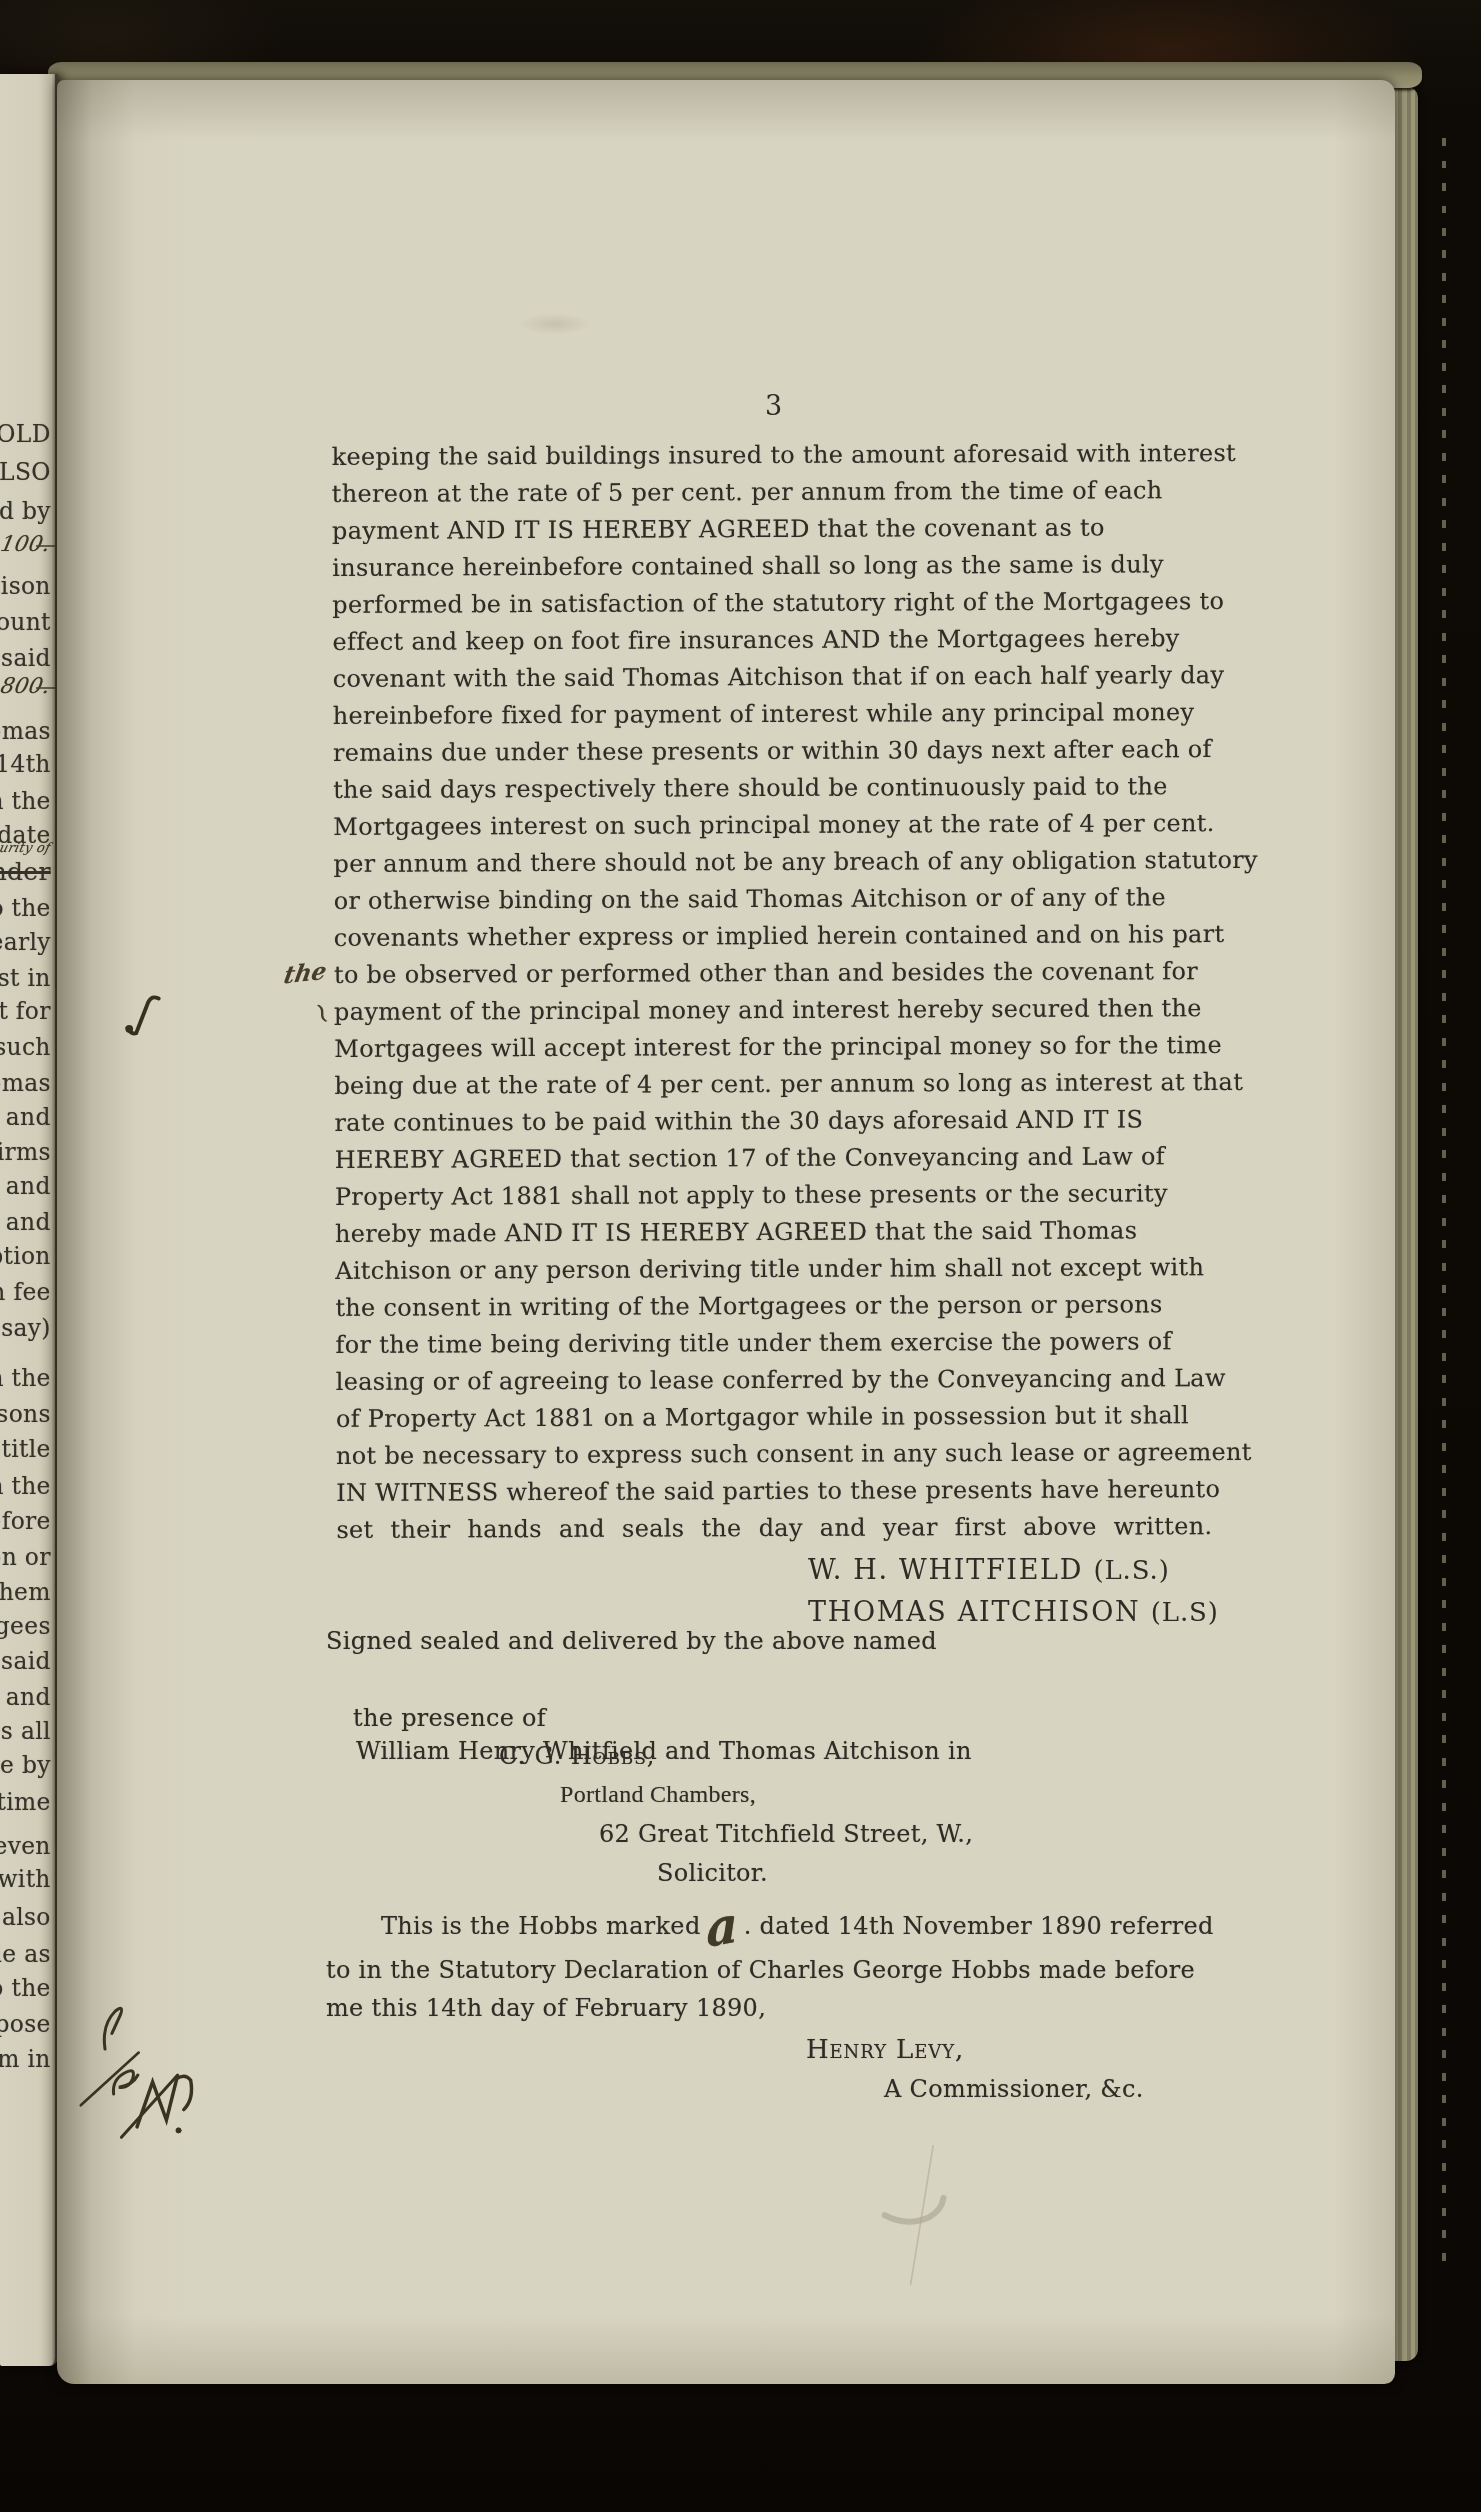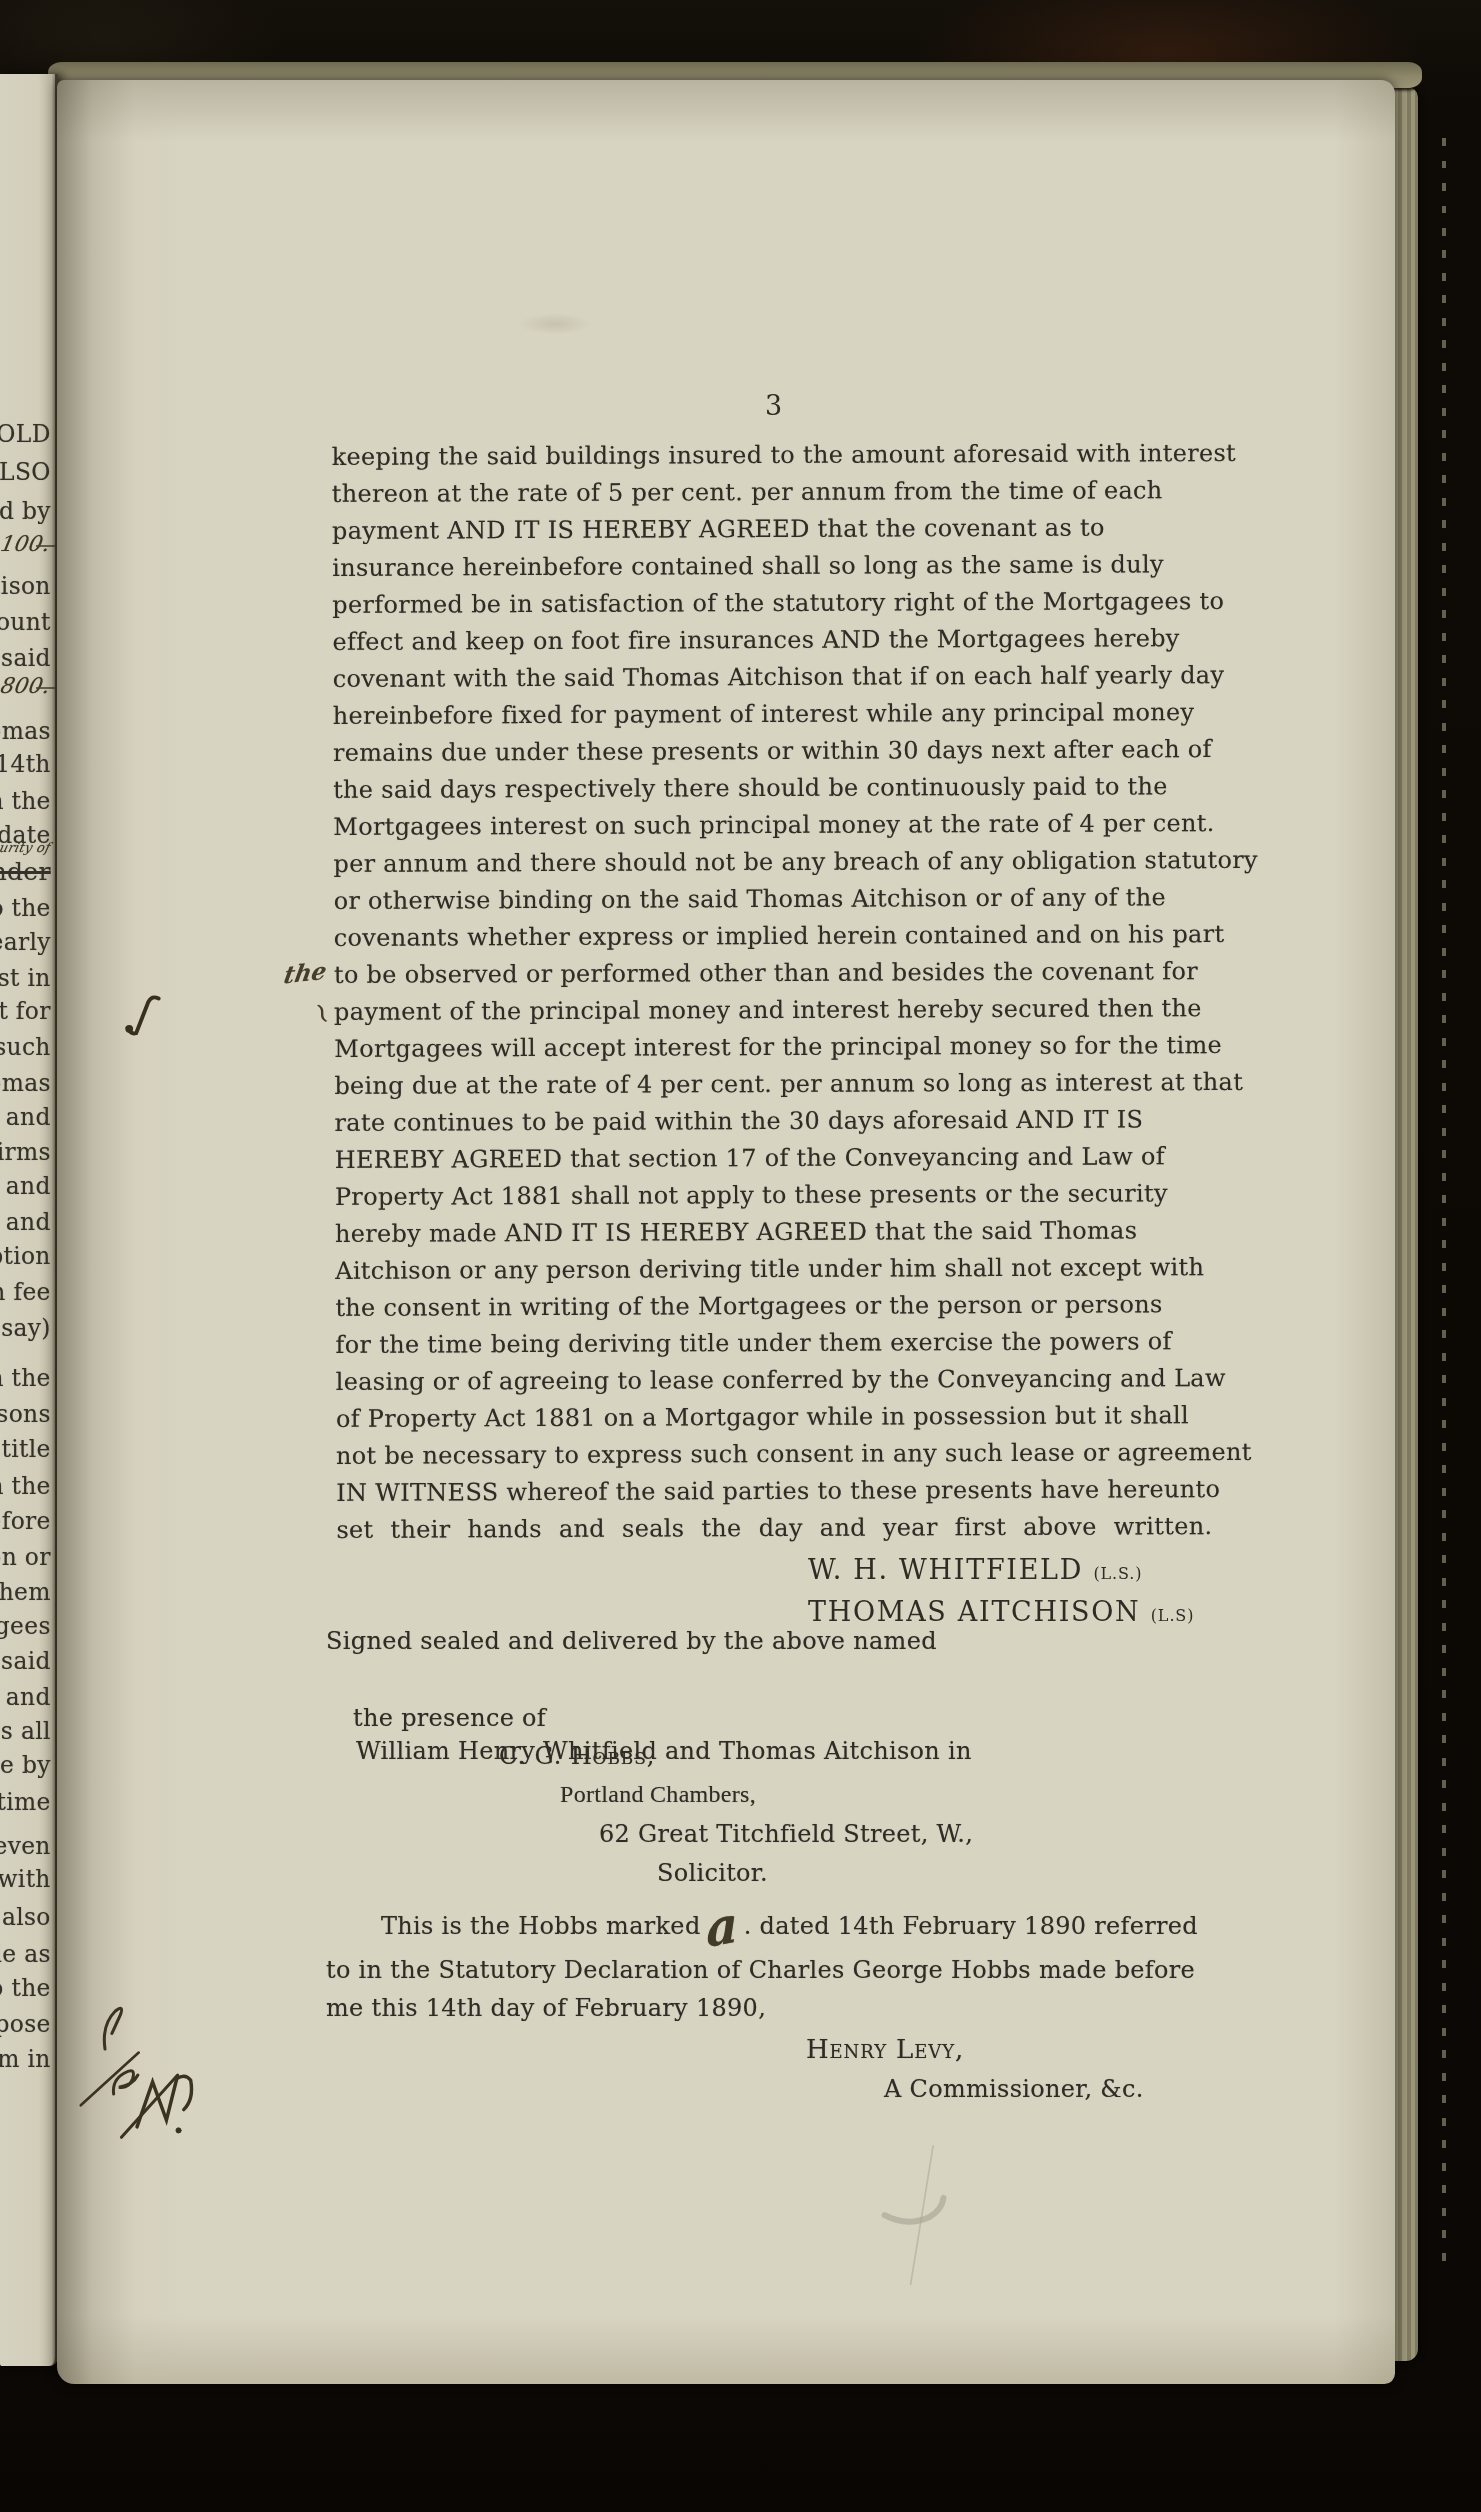--- a/index.html
+++ b/index.html
@@ -55,21 +55,21 @@
   .body-block{position:absolute;left:277px;top:357px;width:876px;
     font-size:24px;letter-spacing:0.3px;
     text-shadow:0 0 0.9px rgba(47,44,37,.42);
     transform:rotate(-0.25deg);}
   .bline{height:37px;line-height:37px;white-space:nowrap;
     text-align:justify;text-align-last:justify;}
   .bline.no-just{text-align-last:left;white-space:normal;}
   .bline::after{content:"";display:inline-block;width:100%;}
   .sig-block{position:absolute;left:751px;top:1469px;}
   .sig-row{height:42px;line-height:42px;font-size:27px;letter-spacing:1.7px;white-space:nowrap;}
-  .seal{font-variant:small-caps;font-size:16px;letter-spacing:0.9px;}
+  .seal{font-variant:small-caps;font-size:26px;letter-spacing:0.9px;}
   .att-line,.comm-line{position:absolute;white-space:nowrap;font-size:24px;letter-spacing:0.3px;
     text-shadow:0 0 0.9px rgba(47,44,37,.42);}
   .smallcaps{font-variant:small-caps;letter-spacing:0.9px;}
   .deed-mark{display:inline-block;font-style:italic;font-size:50px;line-height:17.3px;
     color:#413a2b;transform:rotate(-10deg) skewX(-8deg);vertical-align:-10.4px;
     font-weight:bold;margin:0 5.2px;}
   .hand-the{position:absolute;left:227px;top:879px;font-style:italic;font-weight:bold;
     font-size:23.4px;color:#463d2b;transform:rotate(-6deg) skewX(-16deg);}
   .hand-tilde{position:absolute;left:254px;top:916px;font-size:29px;color:#463d2b;
     transform:rotate(70deg);}
@@ -188,21 +188,21 @@
         <div class="att-line" style="left: 269px; top: 1547px;">Signed sealed and delivered by the above named</div>
         <div class="att-line" style="left: 299px; top: 1657px;">William Henry Whitfield and Thomas Aitchison in</div>
         <div class="att-line" style="left: 296px; top: 1624px;">the presence of</div>
         <div class="att-line smallcaps" style="left: 442px; top: 1662px;">C. G. Hobbs,</div>
         <div class="att-line" style="left: 503px; top: 1701px; font-family: Liberation Serif, serif;">Portland Chambers,</div>
         <div class="att-line" style="left: 542px; top: 1740px;">62 Great Titchfield Street, W.,</div>
         <div class="att-line" style="left: 584px; top: 1779px; margin-left: 16px;">Solicitor.</div>
       </div>
 
     <div class="comm-line" style="left:324px;top:1832px">
-      <span>This is the Hobbs marked</span><span class="deed-mark">a</span><span>. dated 14th February 1890 referred</span>
+      <span>This is the Hobbs marked</span><span class="deed-mark">a</span><span>. dated 14th November 1890 referred</span>
     </div>
     <div class="comm-line" style="left:269px;top:1876px">to in the Statutory Declaration of Charles George Hobbs made before</div>
     <div class="comm-line" style="left:269px;top:1914px">me this 14th day of February 1890,</div>
     <div class="comm-line smallcaps" style="left:749px;top:1954px;font-size:26px">Henry Levy,</div>
     <div class="comm-line" style="left:827px;top:1995px">A Commissioner, &amp;c.</div>
 
     <div class="hand-the">the</div>
     <div class="hand-tilde">~</div>
   </div>
 </div>

